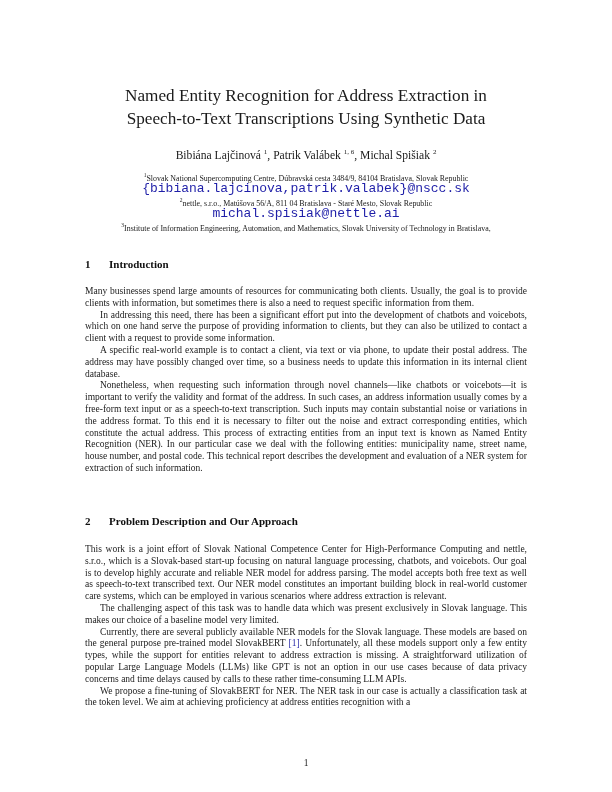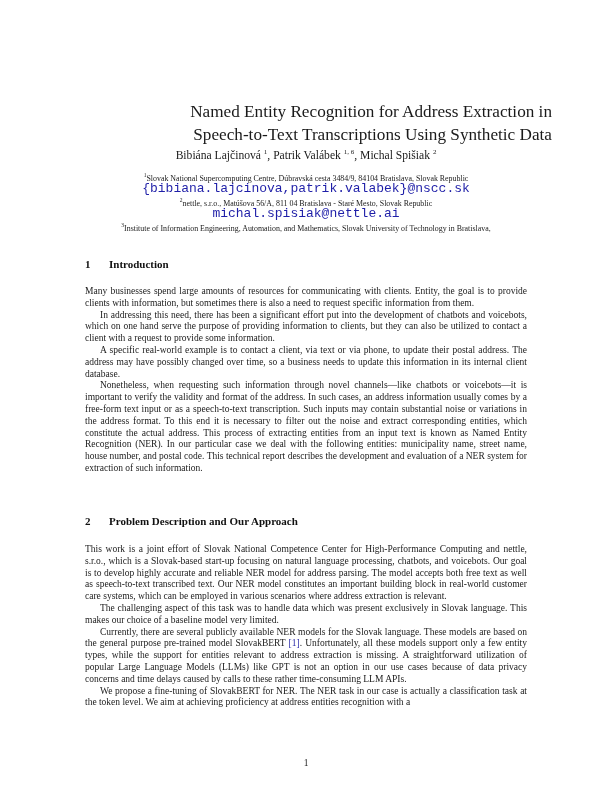--- a/index.html
+++ b/index.html
@@ -1,18 +1,18 @@
 <!DOCTYPE html>
 <html><head>
 <meta charset="utf-8">
 <style>
   html, body { margin: 0; padding: 0; background: #ffffff; }
   body { width: 612px; height: 792px; position: relative; overflow: hidden; font-family: "DejaVu Serif", "Liberation Serif", serif; color: #1a1a1a; }
   .page { position: absolute; left: 0; top: 0; width: 612px; height: 792px; }
-  .title { position: absolute; left: 60px; width: 492px; top: 100px; text-align: right; font-family: "Liberation Serif", serif; font-size: 17.2px; line-height: 23px; color: #1a1a1a; }
+  .title { position: absolute; left: 60px; width: 492px; top: 84px; text-align: center; font-family: "Liberation Serif", serif; font-size: 17.2px; line-height: 23px; color: #1a1a1a; }
   .authors { position: absolute; left: 60px; width: 492px; top: 148px; text-align: center; font-family: "Liberation Serif", serif; font-size: 11.6px; }
   .authors sup { font-size: 7px; }
   .affils { position: absolute; left: 70px; width: 472px; top: 170px; text-align: center; font-family: "Liberation Serif", serif; font-size: 7.9px; line-height: 10.6px; }
   .affils sup { font-size: 5.5px; }
   .mono { font-family: "Liberation Mono", monospace; color: #1f1fa8; font-size: 13px; }
   .h1 { position: absolute; left: 85px; font-family: "Liberation Serif", serif; font-weight: bold; font-size: 11px; color: #111; }
   .h1 .num { display: inline-block; width: 24px; }
   .body { position: absolute; left: 85px; width: 442px; font-family: "Liberation Serif", serif; font-size: 9.5px; line-height: 11.8px; text-align: justify; }
   .body p { margin: 0; }
   .body p.indent { text-indent: 15px; }
@@ -44,21 +44,21 @@
     <div><sup>2</sup><span>nettle, s.r.o., Matúšova 56/A, 811 04 Bratislava - Staré Mesto, Slovak Republic</span></div>
     <div class="mono">michal.spisiak@nettle.ai</div>
     <div><sup>3</sup><span>Institute of Information Engineering, Automation, and Mathematics, Slovak University of Technology in Bratislava,</span></div>
   </div>
 
   <div class="h1" style="top:258px;">
     <span class="num">1</span><span>Introduction</span>
   </div>
 
   <div class="body" style="top:286px;">
-    <p>Many businesses spend large amounts of resources for communicating with clients. Entity, the goal is to provide clients with information, but sometimes there is also a need to request specific information from them.</p>
+    <p>Many businesses spend large amounts of resources for communicating both clients. Usually, the goal is to provide clients with information, but sometimes there is also a need to request specific information from them.</p>
     <p class="indent">In addressing this need, there has been a significant effort put into the development of chatbots and voicebots, which on one hand serve the purpose of providing information to clients, but they can also be utilized to contact a client with a request to provide some information.</p>
     <p class="indent">A specific real-world example is to contact a client, via text or via phone, to update their postal address. The address may have possibly changed over time, so a business needs to update this information in its internal client database.</p>
     <p class="indent">Nonetheless, when requesting such information through novel channels—like chatbots or voicebots—it is important to verify the validity and format of the address. In such cases, an address information usually comes by a free-form text input or as a speech-to-text transcription. Such inputs may contain substantial noise or variations in the address format. To this end it is necessary to filter out the noise and extract corresponding entities, which constitute the actual address. This process of extracting entities from an input text is known as Named Entity Recognition (NER). In our particular case we deal with the following entities: municipality name, street name, house number, and postal code. This technical report describes the development and evaluation of a NER system for extraction of such information.</p>
   </div>
 
   <div class="h1" style="top:515px;">
     <span class="num">2</span><span>Problem Description and Our Approach</span>
   </div>
 
   <div class="body" style="top:544px;">

